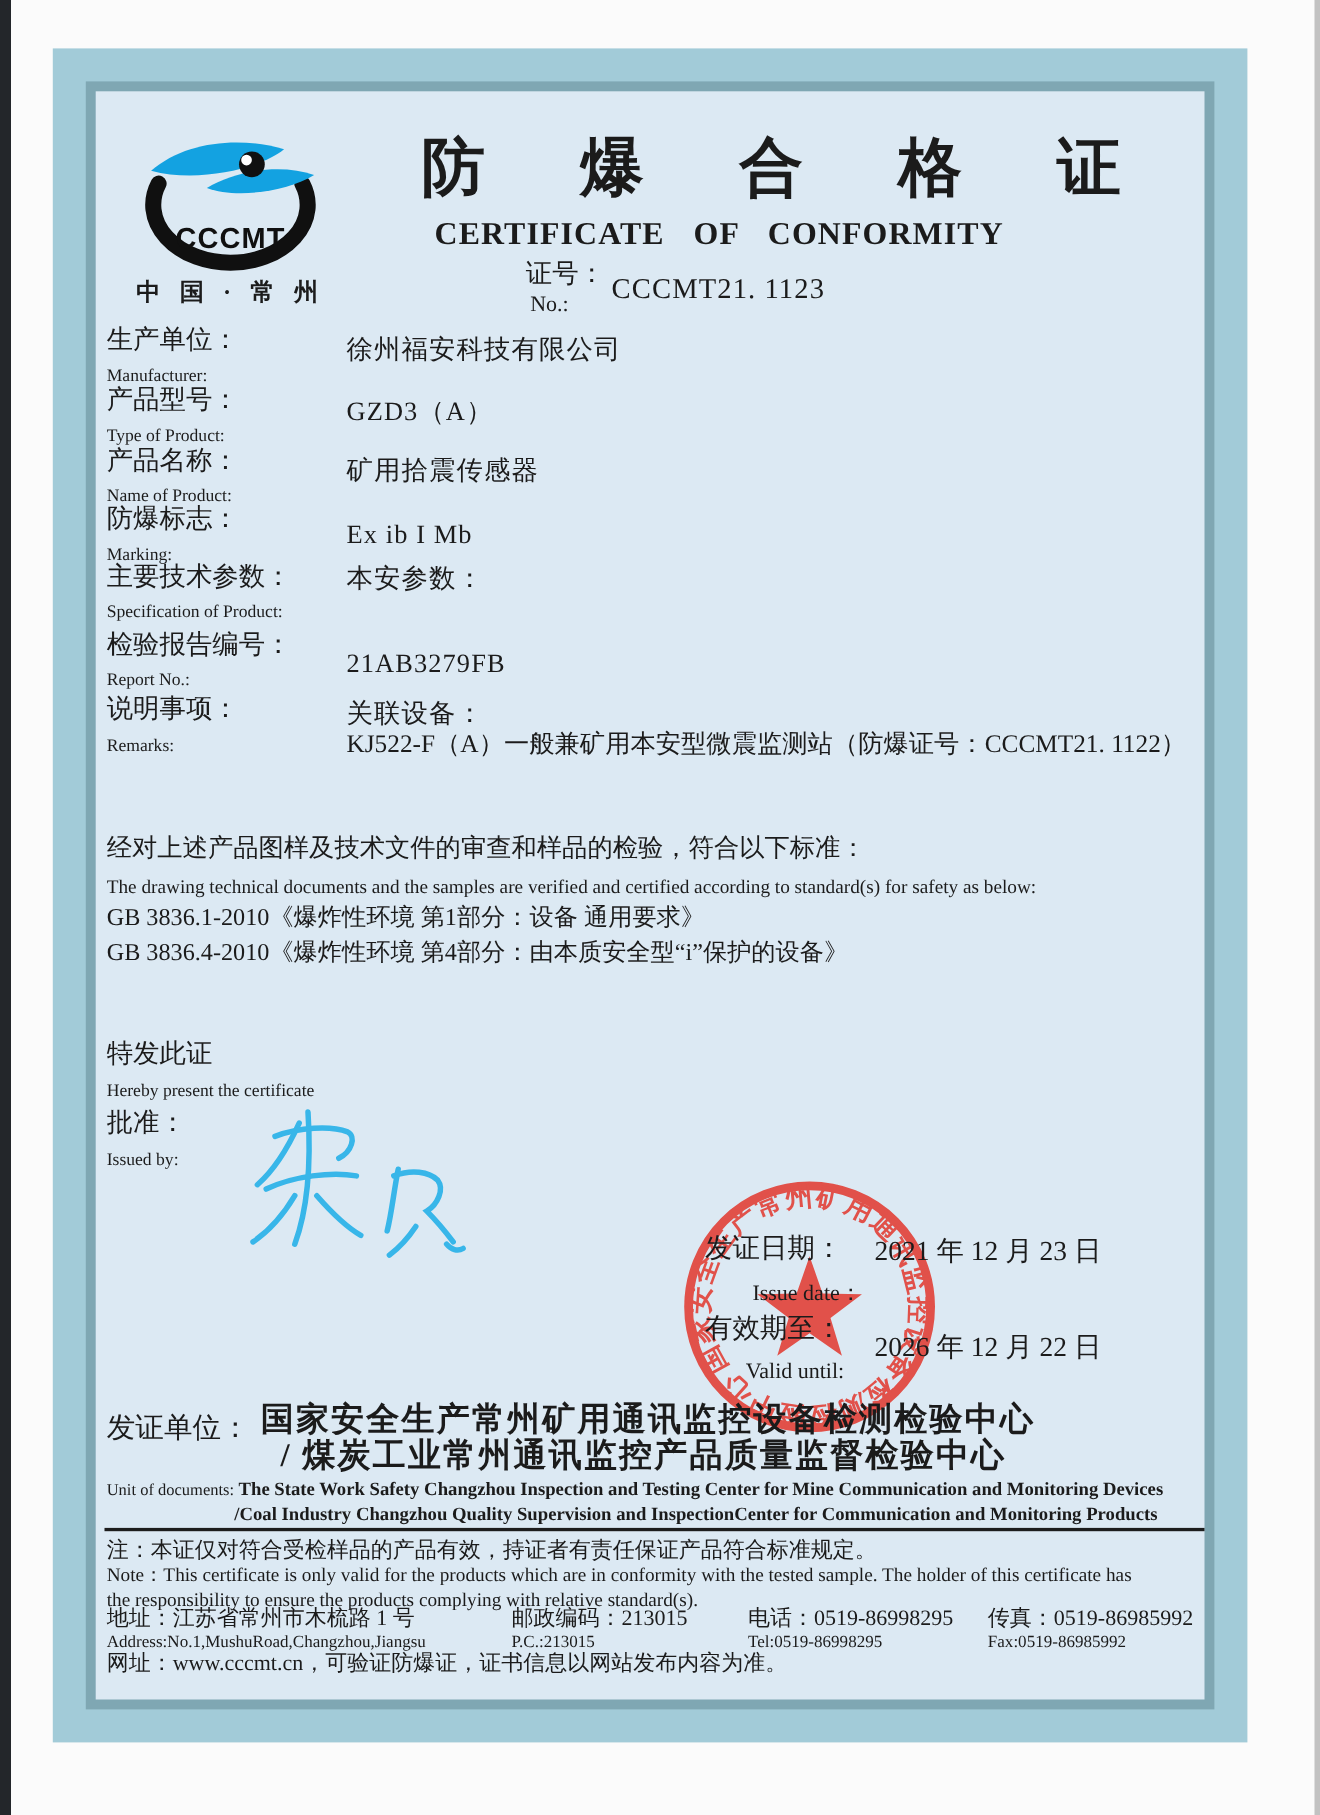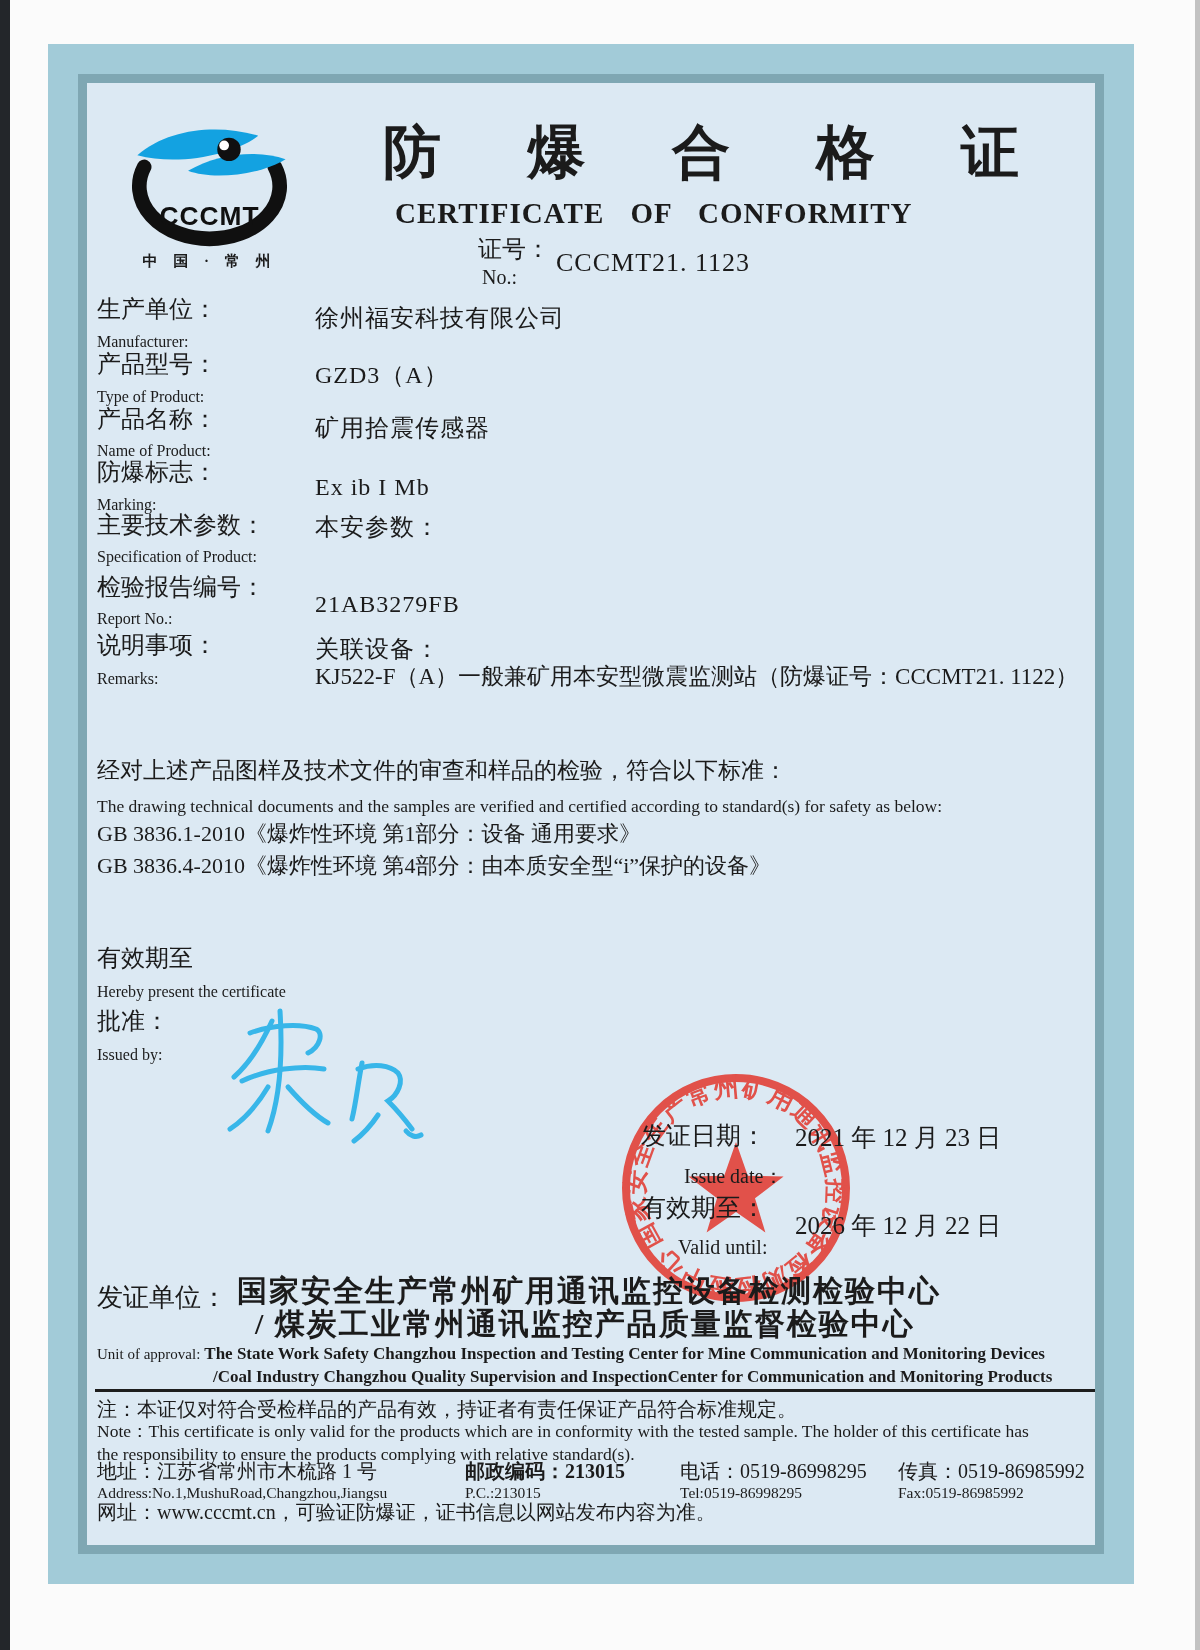--- a/index.html
+++ b/index.html
@@ -48,21 +48,21 @@
   <div class="abs frame-content"></div>
 
   <svg class="abs" style="left:112px;top:116px;" width="195" height="135" viewBox="0 0 200 138">
     <path d="M 33 52 A 72 54 0 1 0 167 52" fill="none" stroke="#101010" stroke-width="15" stroke-linecap="round"></path>
     <path d="M 26 40 C 58 12 110 8 150 20 C 128 38 70 52 26 40 Z" fill="#13a2e1"></path>
     <path d="M 78 56 C 108 38 150 34 178 44 C 152 60 104 66 78 56 Z" fill="#13a2e1"></path>
     <circle cx="120" cy="34" r="12" fill="#101010"></circle>
     <circle cx="115" cy="30" r="5" fill="#ffffff"></circle>
     <text x="100" y="112" text-anchor="middle" font-family="Liberation Sans, sans-serif" font-size="27" font-weight="bold" letter-spacing="1" fill="#101010">CCCMT</text>
   </svg>
-  <div class="abs t" style="left:107px;top:253px;width:205px;text-align:center;font-size:15px;letter-spacing:6px;font-weight:600;">中 国 · 常 州</div>
+  <div class="abs t" style="left:107px;top:253px;width:205px;text-align:center;font-size:22px;letter-spacing:6px;font-weight:600;">中 国 · 常 州</div>
 
   <div class="abs t title-cn" style="left:383px;top:120px;">防 爆 合 格 证</div>
   <div class="abs t title-en" style="left:395px;top:197px;">CERTIFICATE OF CONFORMITY</div>
   <div class="abs t cn24" style="left:478px;top:236px;">证号：</div>
   <div class="abs t en20" style="left:482px;top:266px;">No.:</div>
   <div class="abs t certno" style="left:556px;top:248px;">CCCMT21. 1123</div>
 
   <div class="abs t cn24" style="left:97px;top:296px;">生产单位：</div>
   <div class="abs t en19" style="left:97px;top:333px;">Manufacturer:</div>
   <div class="abs t val24" style="left:315px;top:305px;">徐州福安科技有限公司</div>
@@ -90,21 +90,21 @@
   <div class="abs t cn24" style="left:97px;top:632px;">说明事项：</div>
   <div class="abs t en19" style="left:97px;top:670px;">Remarks:</div>
   <div class="abs t val24" style="left:315px;top:636px;">关联设备：</div>
   <div class="abs t cn23" style="left:315px;top:664px;">KJ522-F（A）一般兼矿用本安型微震监测站（防爆证号：CCCMT21. 1122）</div>
 
   <div class="abs t cn23" style="left:97px;top:758px;">经对上述产品图样及技术文件的审查和样品的检验，符合以下标准：</div>
   <div class="abs t en17" style="left:97px;top:796px;">The drawing technical documents and the samples are verified and certified according to standard(s) for safety as below:</div>
   <div class="abs t cn22" style="left:97px;top:821px;">GB 3836.1-2010《爆炸性环境 第1部分：设备 通用要求》</div>
   <div class="abs t cn22" style="left:97px;top:853px;">GB 3836.4-2010《爆炸性环境 第4部分：由本质安全型“i”保护的设备》</div>
 
-  <div class="abs t cn24" style="left:97px;top:945px;">有效期至</div>
+  <div class="abs t cn24" style="left:97px;top:945px;">特发此证</div>
   <div class="abs t en19" style="left:97px;top:983px;">Hereby present the certificate</div>
   <div class="abs t cn24" style="left:97px;top:1008px;">批准：</div>
   <div class="abs t en19" style="left:97px;top:1046px;">Issued by:</div>
 
   <svg class="abs" style="left:210px;top:1005px;" width="220" height="145" viewBox="0 0 220 145">
     <g fill="none" stroke="#38b6e9" stroke-width="5" stroke-linecap="round">
       <path d="M 62 16 C 52 38 40 58 24 72"></path>
       <path d="M 40 28 C 62 20 90 18 106 24 C 114 28 110 42 98 48"></path>
       <path d="M 32 76 C 57 64 92 60 114 64"></path>
       <path d="M 70 6 C 72 38 72 88 58 126"></path>
@@ -134,33 +134,33 @@
   <div class="abs t cn25" style="left:795px;top:1124px;">2021 年 12 月 23 日</div>
   <div class="abs t en20" style="left:684px;top:1165px;">Issue  date：</div>
   <div class="abs t cn25" style="left:641px;top:1194px;">有效期至：</div>
   <div class="abs t cn25" style="left:795px;top:1212px;">2026 年 12 月 22 日</div>
   <div class="abs t en20" style="left:678px;top:1236px;">Valid  until:</div>
 
   <div class="abs t cn26" style="left:97px;top:1283px;">发证单位：</div>
   <div class="abs t approve-big" style="left:237px;top:1274px;">国家安全生产常州矿用通讯监控设备检测检验中心</div>
   <div class="abs t approve-big" style="left:255px;top:1307px;">/ 煤炭工业常州通讯监控产品质量监督检验中心</div>
   <div class="abs t" style="left:97px;top:1344px;">
-    <span style="font-size:15px;">Unit of approval:</span>
+    <span style="font-size:15px;">Unit of documents:</span>
     <span class="bold" style="font-size:17px;">The State Work Safety Changzhou Inspection and Testing Center for Mine Communication and Monitoring Devices</span>
   </div>
   <div class="abs t bold" style="left:213px;top:1367px;font-size:17px;">/Coal Industry Changzhou Quality Supervision and InspectionCenter for Communication and Monitoring Products</div>
 
   <div class="abs hr" style="left:95px;top:1389px;width:1000px;"></div>
 
   <div class="abs t cn20" style="left:97px;top:1398px;">注：本证仅对符合受检样品的产品有效，持证者有责任保证产品符合标准规定。</div>
   <div class="abs t en17" style="left:97px;top:1421px;">Note：This certificate is only valid for the products which are in conformity with the tested sample. The holder of this certificate has</div>
   <div class="abs t en17" style="left:97px;top:1444px;">the responsibility to ensure the products complying with relative standard(s).</div>
 
   <div class="abs t cn20" style="left:97px;top:1460px;">地址：江苏省常州市木梳路 1 号</div>
-  <div class="abs t cn20" style="left:465px;top:1460px;font-weight:bold;">邮政编码：213015</div>
+  <div class="abs t cn20" style="left:465px;top:1460px;">邮政编码：213015</div>
   <div class="abs t cn20" style="left:680px;top:1460px;">电话：0519-86998295</div>
   <div class="abs t cn20" style="left:898px;top:1460px;">传真：0519-86985992</div>
 
   <div class="abs t en15" style="left:97px;top:1484px;">Address:No.1,MushuRoad,Changzhou,Jiangsu</div>
   <div class="abs t en15" style="left:465px;top:1484px;">P.C.:213015</div>
   <div class="abs t en15" style="left:680px;top:1484px;">Tel:0519-86998295</div>
   <div class="abs t en15" style="left:898px;top:1484px;">Fax:0519-86985992</div>
 
   <div class="abs t cn20" style="left:97px;top:1501px;">网址：www.cccmt.cn，可验证防爆证，证书信息以网站发布内容为准。</div>
 

